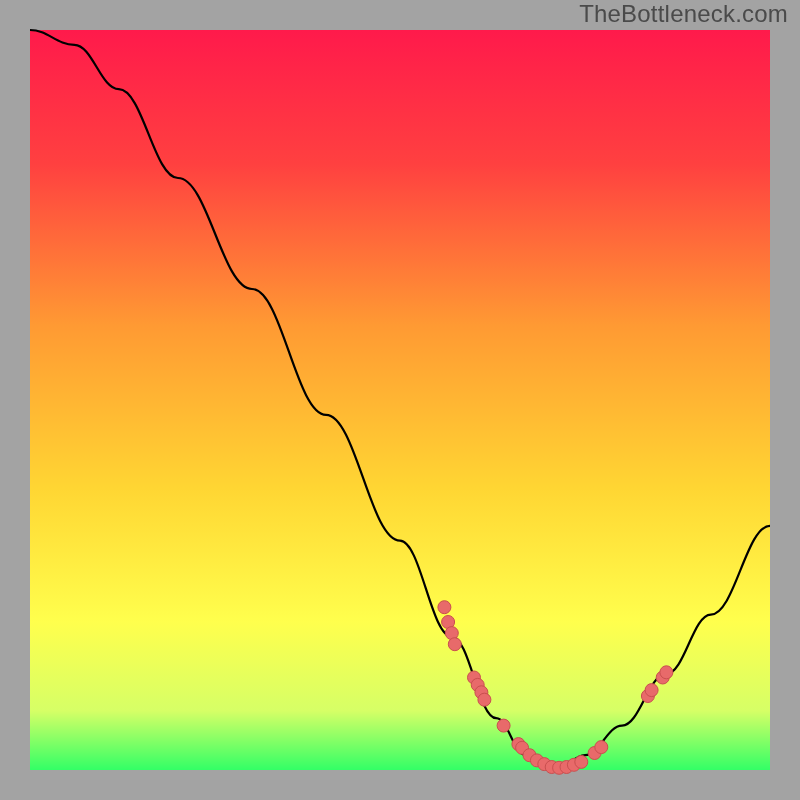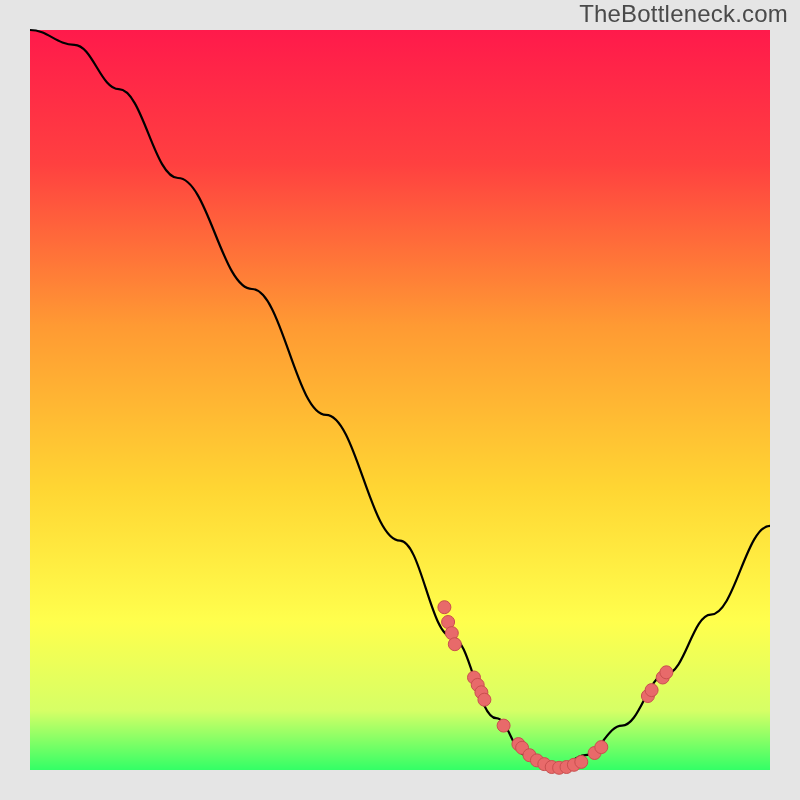--- a/index.html
+++ b/index.html
@@ -8,21 +8,21 @@
     width: 800px;
     height: 800px;
     background: #000;
     font-family: Arial, Helvetica, sans-serif;
     overflow: hidden;
   }
   .frame {
     position: relative;
     width: 800px;
     height: 800px;
-    background: #e5e5e5;
+    background: #a3a3a3;
   }
   .watermark {
     position: absolute;
     top: 0;
     right: 12px;
     color: #4a4a4a;
     font-size: 24px;
     font-weight: 400;
     letter-spacing: 0.2px;
     user-select: none;

